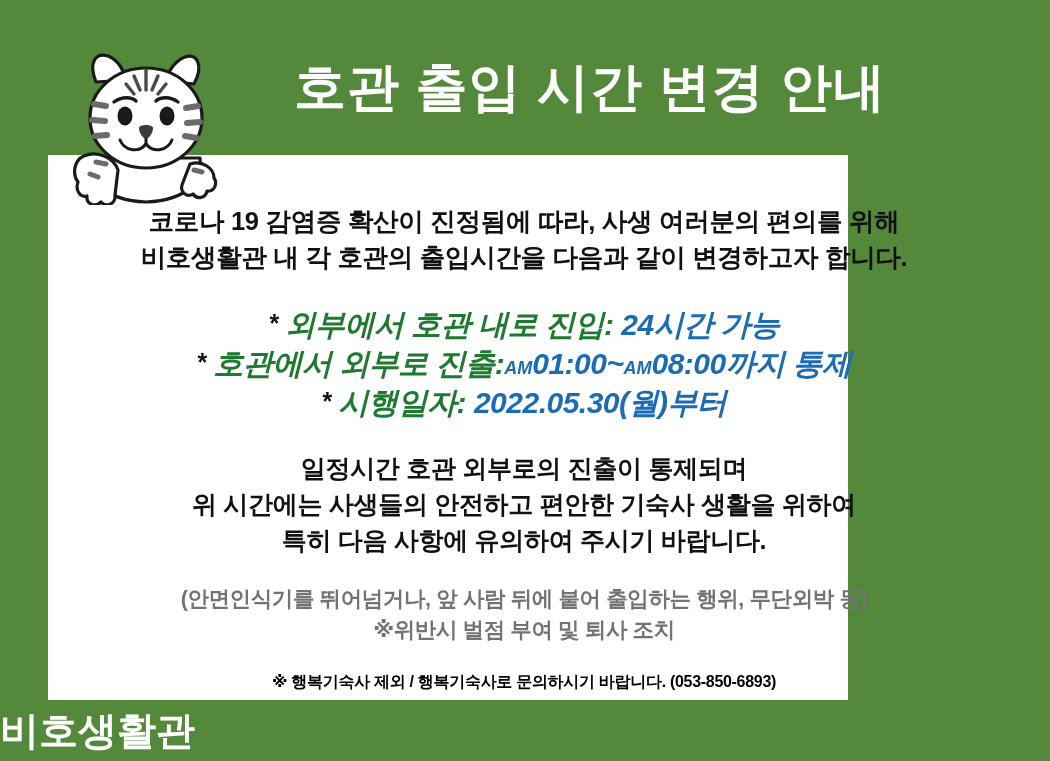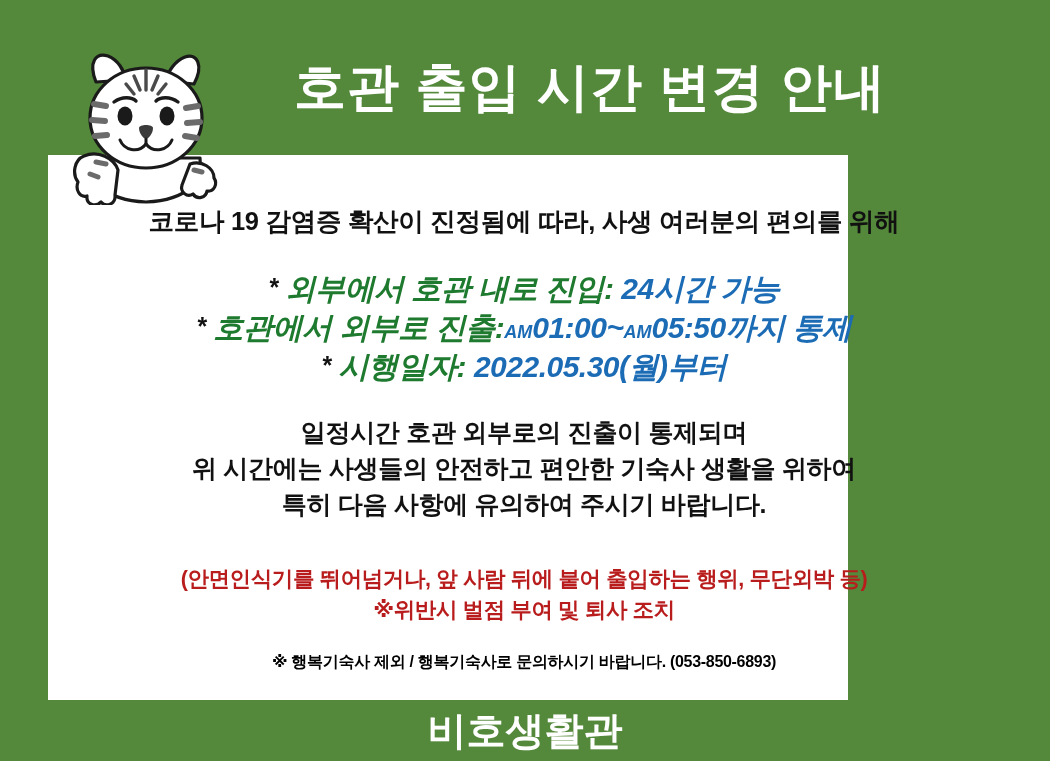--- a/index.html
+++ b/index.html
@@ -111,22 +111,22 @@
     margin-top: 28px;
     color: #111111;
     font-size: 25px;
     font-weight: bold;
     line-height: 1.44;
     letter-spacing: -0.3px;
   }
 
   
   .warning {
-    margin-top: 42px;
-    color: #b91c1c;
+    margin-top: 26px;
+    color: #737373;
     font-size: 21.5px;
     font-weight: bold;
     line-height: 1.42;
     letter-spacing: -0.4px;
   }
 
   
   .footnote {
     margin-top: 27px;
     color: #000000;
@@ -137,21 +137,21 @@
 
   
   .footer {
     position: absolute;
     left: 0;
     bottom: 0;
     width: 1050px;
     height: 61px;
     display: flex;
     align-items: center;
-    justify-content: center;
+    justify-content: flex-start;
   }
   .footer-text {
     color: #ffffff;
     font-size: 39px;
     font-weight: bold;
     letter-spacing: 0px;
     line-height: 1;
   }
 </style>
 </head>
@@ -217,33 +217,34 @@
       <path d="M84 104 C92 114 106 110 110 100"></path>
     </g>
   </svg>
 </div>
 
 <div class="card">
   <div class="card-inner">
 
     <div class="intro">
       <div>코로나 19 감염증 확산이 진정됨에 따라, 사생 여러분의 편의를 위해</div>
+      <div>비호생활관 내 각 호관의 출입시간을 다음과 같이 변경하고자 합니다.</div>
     </div>
 
     <div class="bullets">
 
       <div class="bullet-line">
         <span class="star">*</span>
         <span class="b-label">외부에서 호관 내로 진입:</span>
         <span class="b-value">24시간 가능</span>
       </div>
 
       <div class="bullet-line">
         <span class="star">*</span>
-        <span class="b-label">호관에서 외부로 진출:</span><span class="b-value"><span class="ampm">AM</span><span>01:00</span><span>~</span><span class="ampm">AM</span><span>05:50</span><span>까지 통제</span></span>
+        <span class="b-label">호관에서 외부로 진출:</span><span class="b-value"><span class="ampm">AM</span><span>01:00</span><span>~</span><span class="ampm">AM</span><span>08:00</span><span>까지 통제</span></span>
       </div>
 
       <div class="bullet-line">
         <span class="star">*</span>
         <span class="b-label">시행일자:</span>
         <span class="b-value">2022.05.30(월)부터</span>
       </div>
 
     </div>
 

